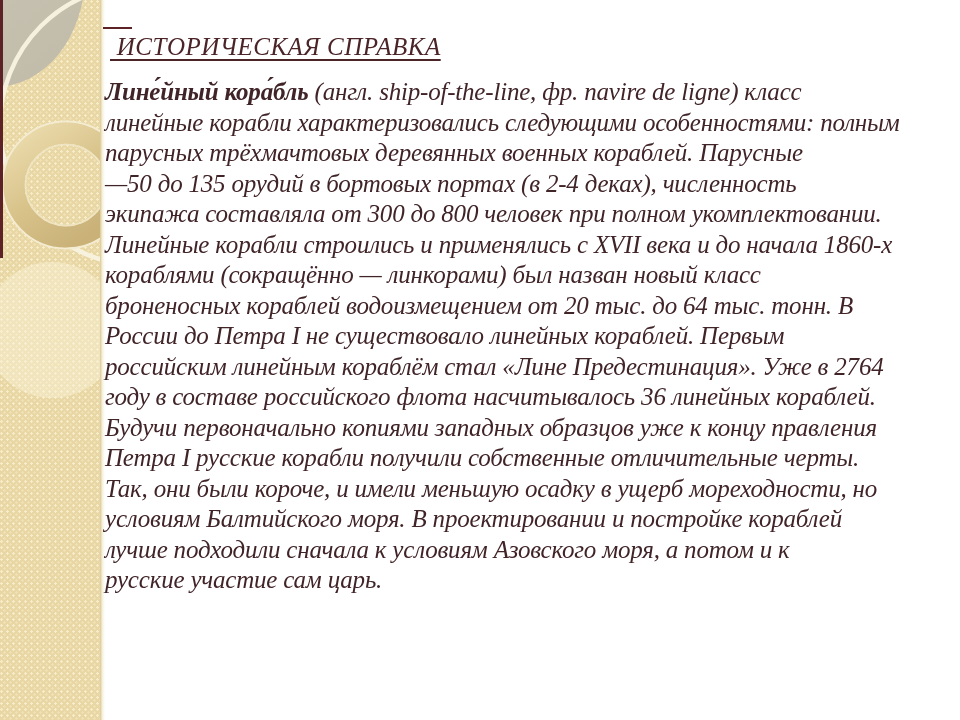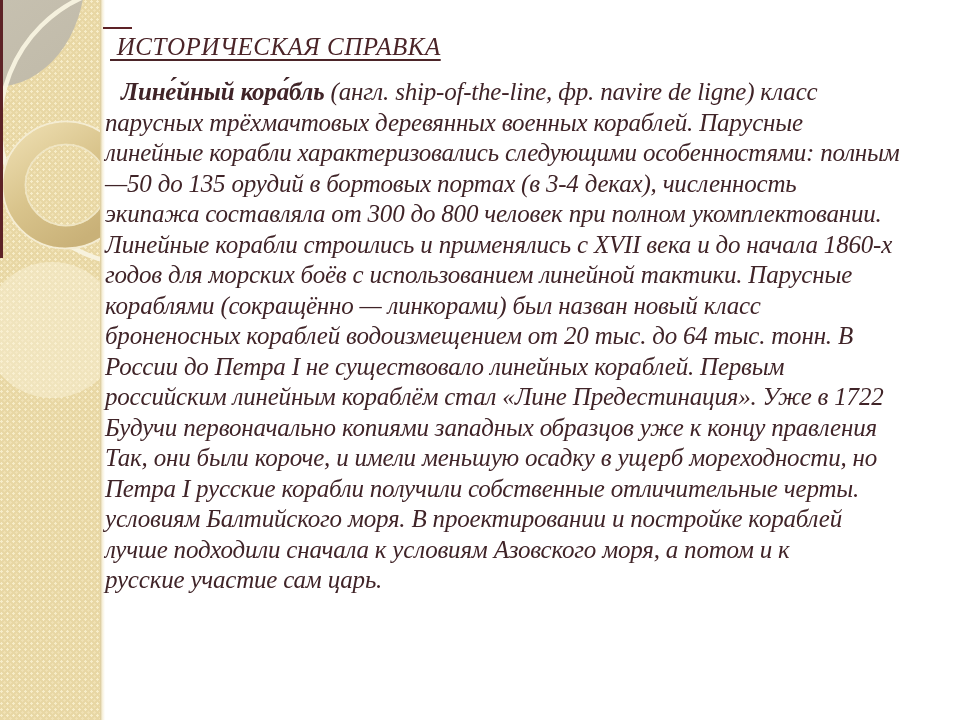--- a/index.html
+++ b/index.html
@@ -36,21 +36,21 @@
     letter-spacing:.5px;white-space:pre;
   }
 
   .body{
     position:absolute;left:105px;top:77px;width:850px;
     font-size:25px;font-style:italic;color:var(--text);
     line-height:30.5px;letter-spacing:-0.2px;
   }
   .line{white-space:pre;}
   .seg-plain{}
-  .seg-bold{font-weight:bold;padding-left:16px;}
+  .seg-bold{font-weight:bold;}
   .seg-underline{text-underline-offset:3px;}
   .seg-ref{
     color:var(--ref);font-size:15px;vertical-align:7px;line-height:0;
     text-decoration:underline;letter-spacing:0;
   }
 </style>
 </head>
 <body>
 
 <div class="slide">
@@ -82,31 +82,31 @@
   </div>
 
   <div class="sidebar-edge"></div>
   <div class="accent-line"></div>
   <div class="title-dash"></div>
 
   <h1 class="title"> ИСТОРИЧЕСКАЯ СПРАВКА</h1>
 
   <div class="body">
       <div class="line"><span class="seg-bold">Лине́йный кора́бль</span><span class="seg-plain"> (англ. ship-of-the-line, </span><span class="seg-underline">фр. </span><span class="seg-plain">navire de ligne) класс</span></div>
+      <div class="line"><span class="seg-plain">линейные корабли характеризовались следующими особенностями: полным</span></div>
       <div class="line"><span class="seg-plain">парусных трёхмачтовых деревянных военных кораблей. Парусные</span></div>
-      <div class="line"><span class="seg-plain">линейные корабли характеризовались следующими особенностями: полным</span></div>
-      <div class="line"><span class="seg-plain">—50 до 135 орудий в бортовых портах (в 3-4 деках), численность</span></div>
+      <div class="line"><span class="seg-plain">—50 до 135 орудий в бортовых портах (в 2-4 деках), численность</span></div>
       <div class="line"><span class="seg-plain">экипажа составляла от 300 до 800 человек при полном укомплектовании.</span></div>
       <div class="line"><span class="seg-plain">Линейные корабли строились и применялись с XVII века и до начала 1860-х</span></div>
-      <div class="line"><span class="seg-plain">годов для морских боёв с использованием линейной тактики. Парусные</span></div>
       <div class="line"><span class="seg-plain">кораблями (сокращённо — линкорами) был назван новый класс</span></div>
       <div class="line"><span class="seg-plain">броненосных кораблей водоизмещением от 20 тыс. до 64 тыс. тонн. В</span></div>
       <div class="line"><span class="seg-plain">России до Петра I не существовало линейных кораблей. Первым</span></div>
-      <div class="line"><span class="seg-plain">российским линейным кораблём стал «</span><span class="seg-underline">Лине Предестинация</span><span class="seg-plain">». Уже в 1722</span></div>
+      <div class="line"><span class="seg-plain">российским линейным кораблём стал «</span><span class="seg-underline">Лине Предестинация</span><span class="seg-plain">». Уже в 2764</span></div>
+      <div class="line"><span class="seg-plain">году в составе российского флота насчитывалось 36 линейных кораблей.</span></div>
       <div class="line"><span class="seg-plain">Будучи первоначально копиями западных образцов уже к концу правления</span></div>
+      <div class="line"><span class="seg-plain">Петра I русские корабли получили собственные отличительные черты.</span></div>
       <div class="line"><span class="seg-plain">Так, они были короче, и имели меньшую осадку в ущерб мореходности, но</span></div>
-      <div class="line"><span class="seg-plain">Петра I русские корабли получили собственные отличительные черты.</span></div>
       <div class="line"><span class="seg-plain">условиям Балтийского моря. В проектировании и постройке кораблей</span></div>
       <div class="line"><span class="seg-plain">лучше подходили сначала к условиям Азовского моря, а потом и к</span></div>
       <div class="line"><span class="seg-plain">русские участие сам царь.</span></div>
     </div>
 
 </div>
 
 </body></html>

